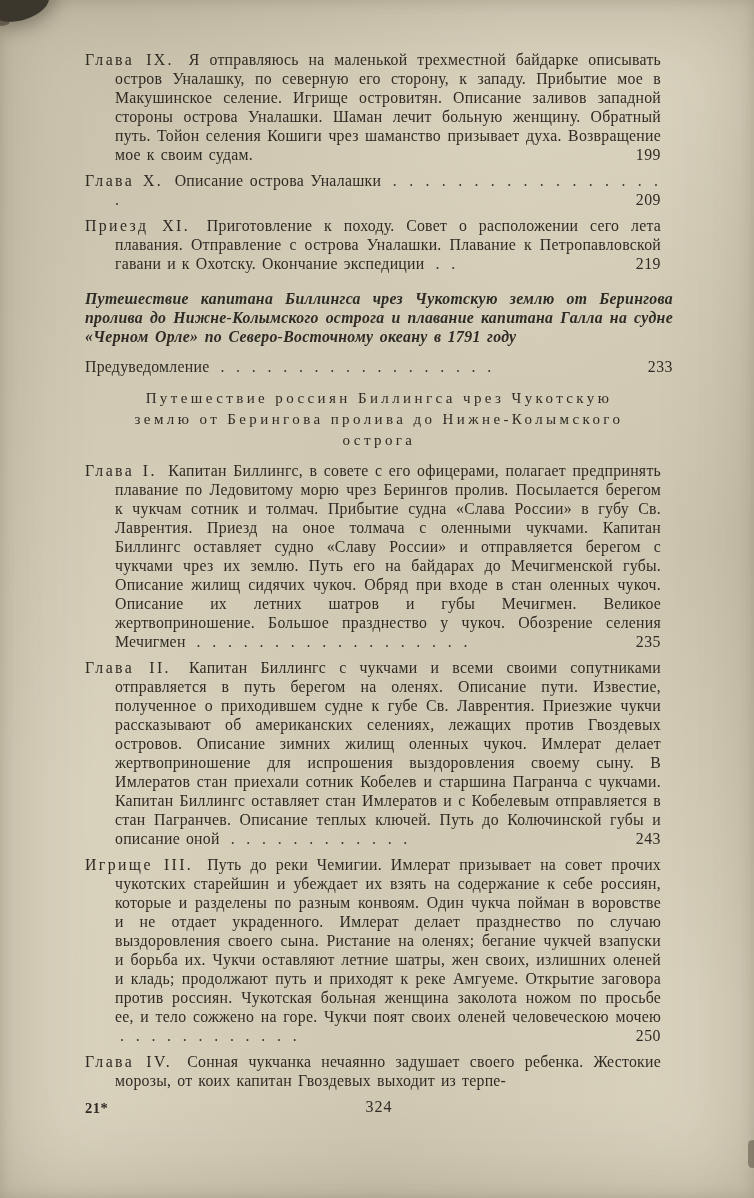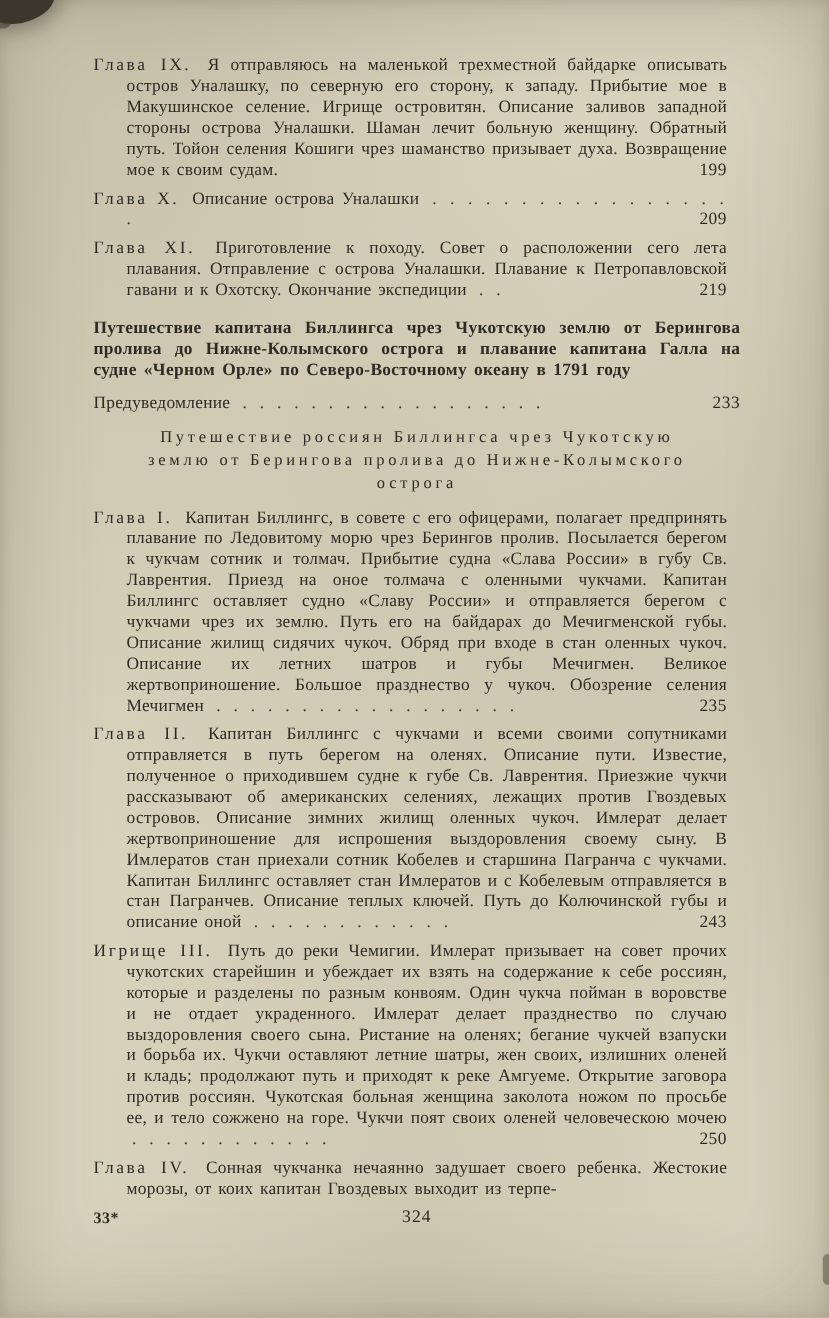--- a/index.html
+++ b/index.html
@@ -48,20 +48,21 @@
     letter-spacing: 0.25px;
     word-spacing: 1.8px;
     padding-left: 30px;
     text-indent: -30px;
     margin: 0 12px 7px 0;
   }
   .chapter-label { letter-spacing: 2.4px; padding-right: 5px; white-space: nowrap; }
   .dots { letter-spacing: 3px; padding-left: 5px; color: #3a362f; }
   .pagenum { position: absolute; right: 0; bottom: 0; text-indent: 0; letter-spacing: 0.5px; }
   .section-title {
+    font-style: italic;
     font-weight: bold;
     text-align: justify;
     font-size: 15.8px;
     line-height: 19px;
     letter-spacing: 0.3px;
     word-spacing: 2.2px;
     margin: 16px 0 11px 0;
   }
   .preface-line {
     position: relative;
@@ -101,21 +102,21 @@
   </p>
 
   <p class="entry">
     <span class="chapter-label">Глава X.</span>
     <span>Описание острова Уналашки</span>
     <span class="dots">. . . . . . . . . . . . . . . . . .</span>
     <span class="pagenum">209</span>
   </p>
 
   <p class="entry">
-    <span class="chapter-label">Глава XI.</span>
+    <span class="chapter-label">Приезд XI.</span>
     <span>Приготовление к походу. Совет о расположении сего лета плавания. Отправление с острова Уналашки. Плавание к Петропавловской гавани и к Охотску. Окончание экспедиции</span>
     <span class="dots">. .</span>
     <span class="pagenum">219</span>
   </p>
 
   <p class="section-title">Путешествие капитана Биллингса чрез Чукотскую землю от Берингова пролива до Нижне-Колымского острога и плавание капитана Галла на судне «Черном Орле» по Северо-Восточному океану в 1791 году</p>
 
   <p class="preface-line entry" style="padding-left:0;text-indent:0;">
     <span>Предуведомление</span>
     <span class="dots">. . . . . . . . . . . . . . . . . .</span>
@@ -150,15 +151,15 @@
   </p>
 
   <p class="entry">
     <span class="chapter-label">Глава IV.</span>
     <span>Сонная чукчанка нечаянно задушает своего ребенка. Жестокие морозы, от коих капитан Гвоздевых выходит из терпе-</span>
   </p>
 
 </div>
 
 <div class="footer">
-  <span class="sig">33*</span>
+  <span class="sig">21*</span>
   <span class="folio">324</span>
 </div>
 
 </body></html>

